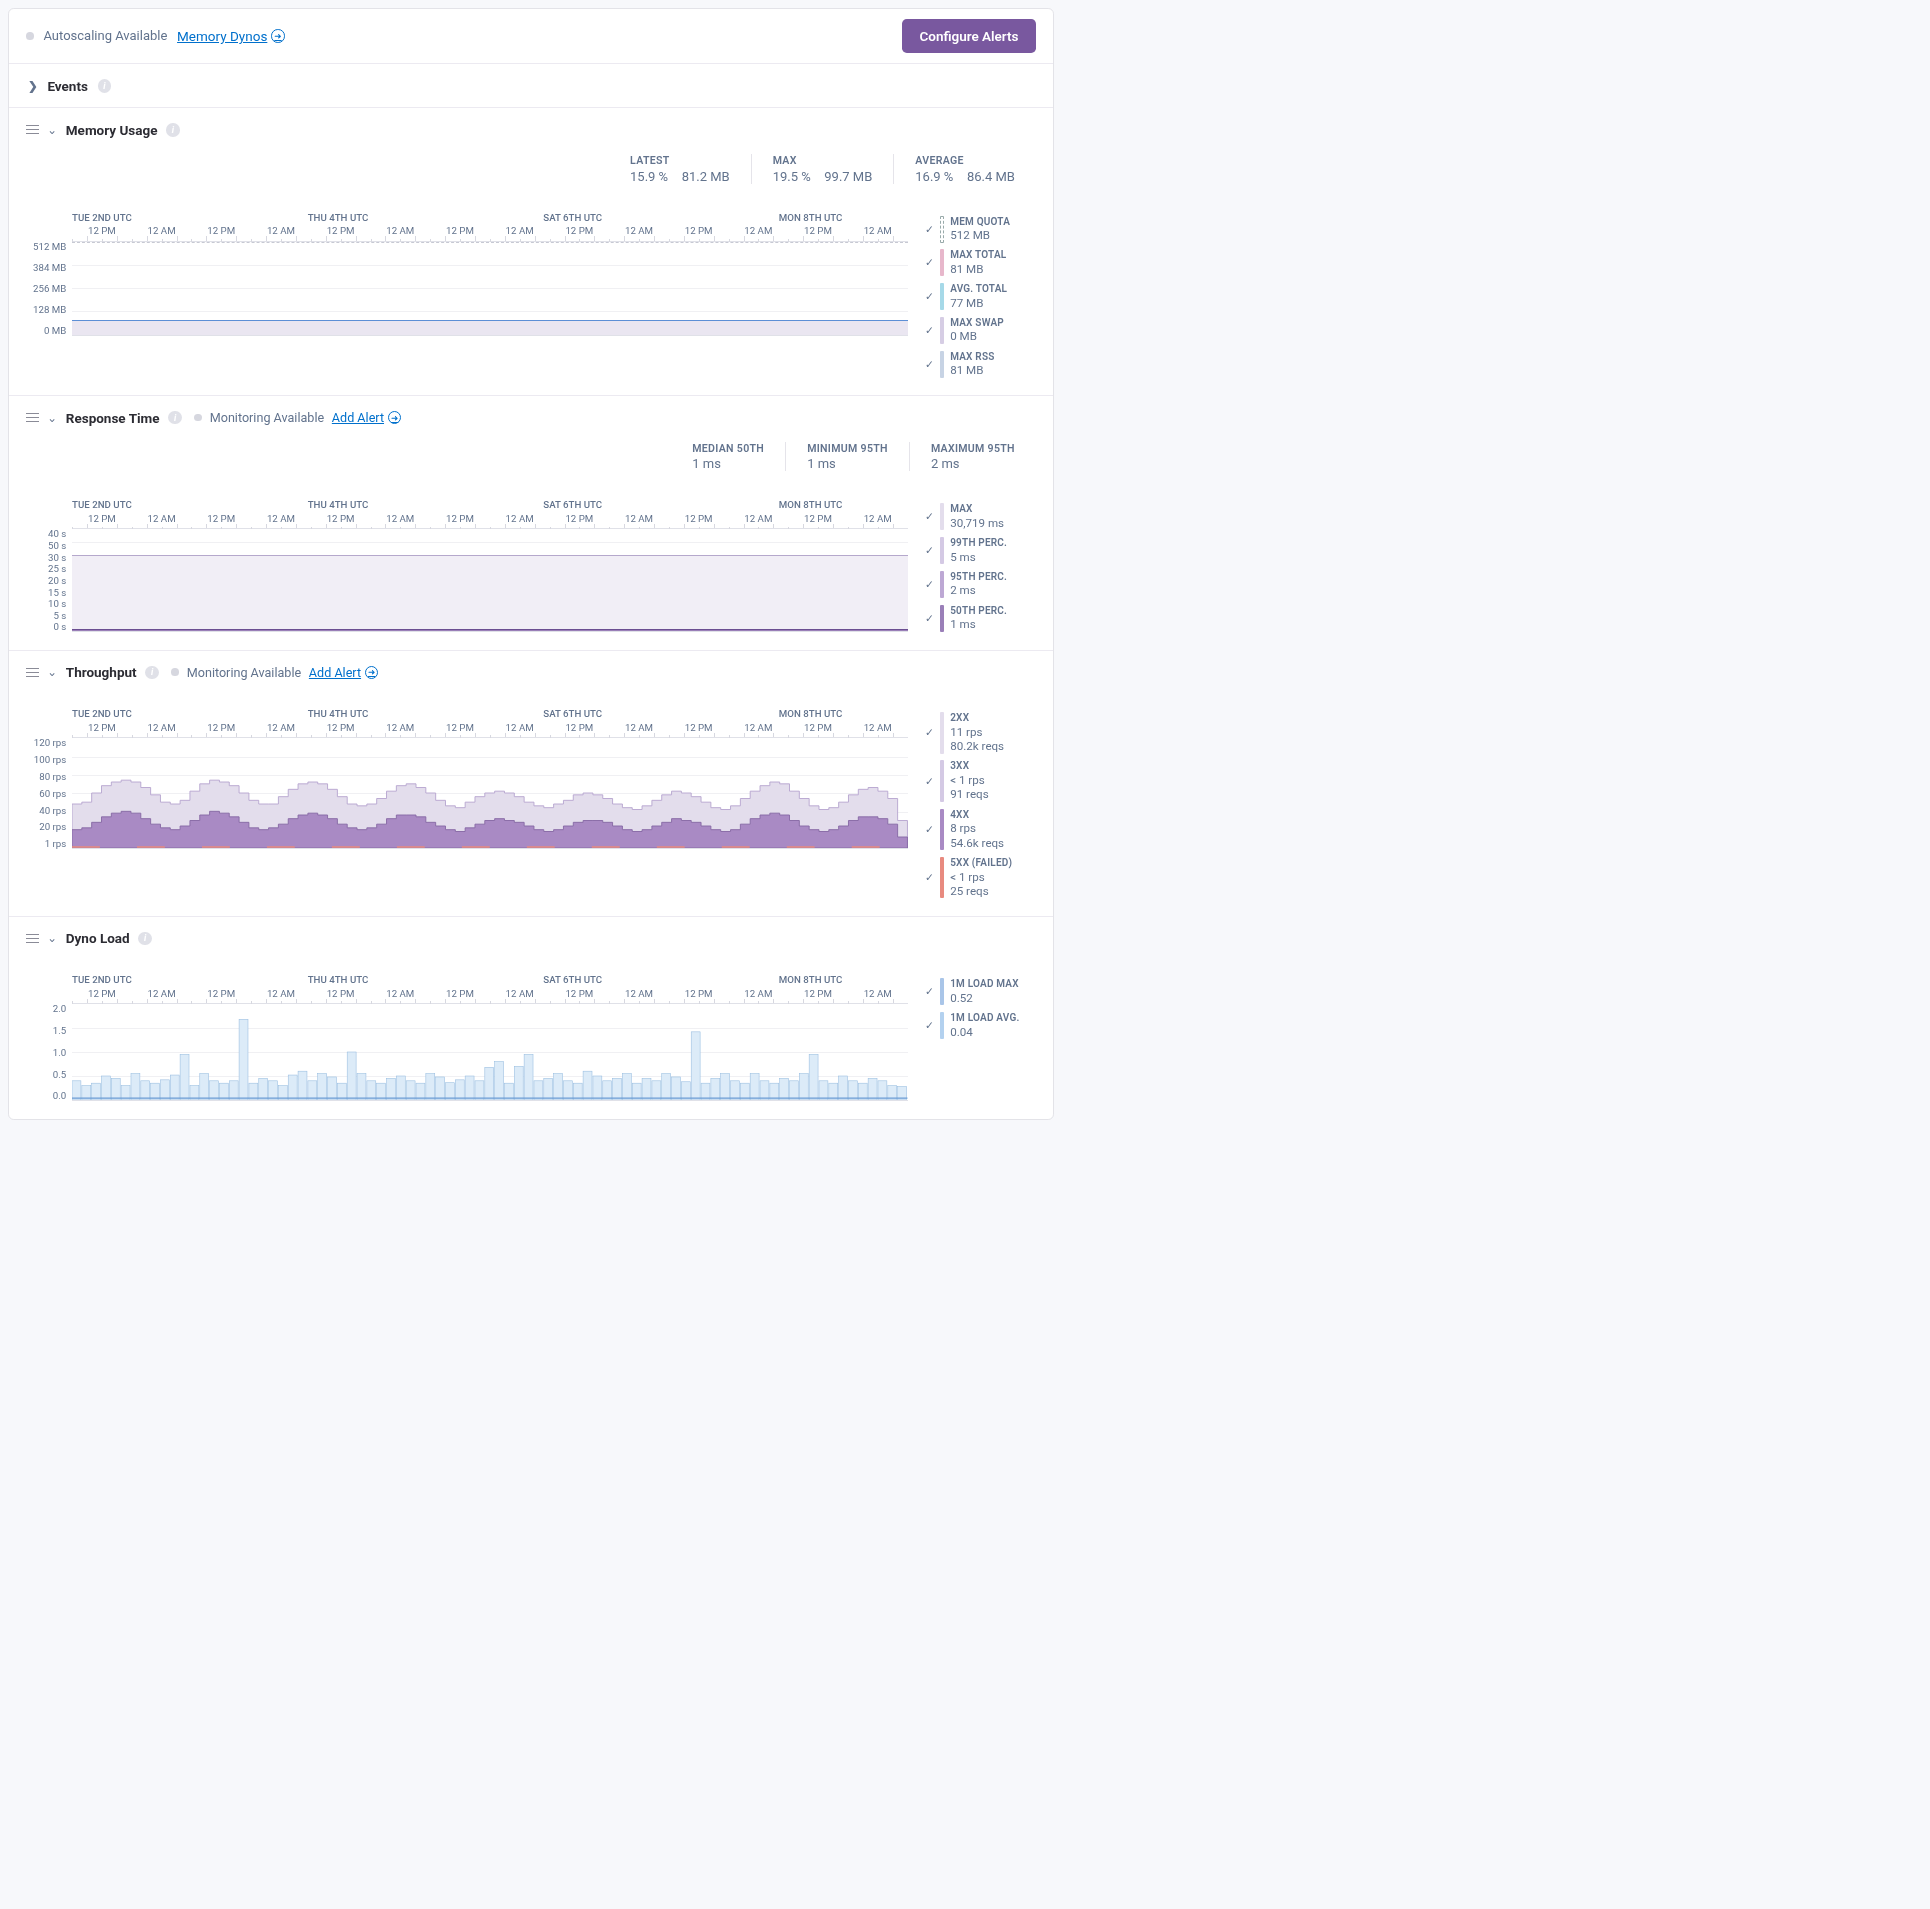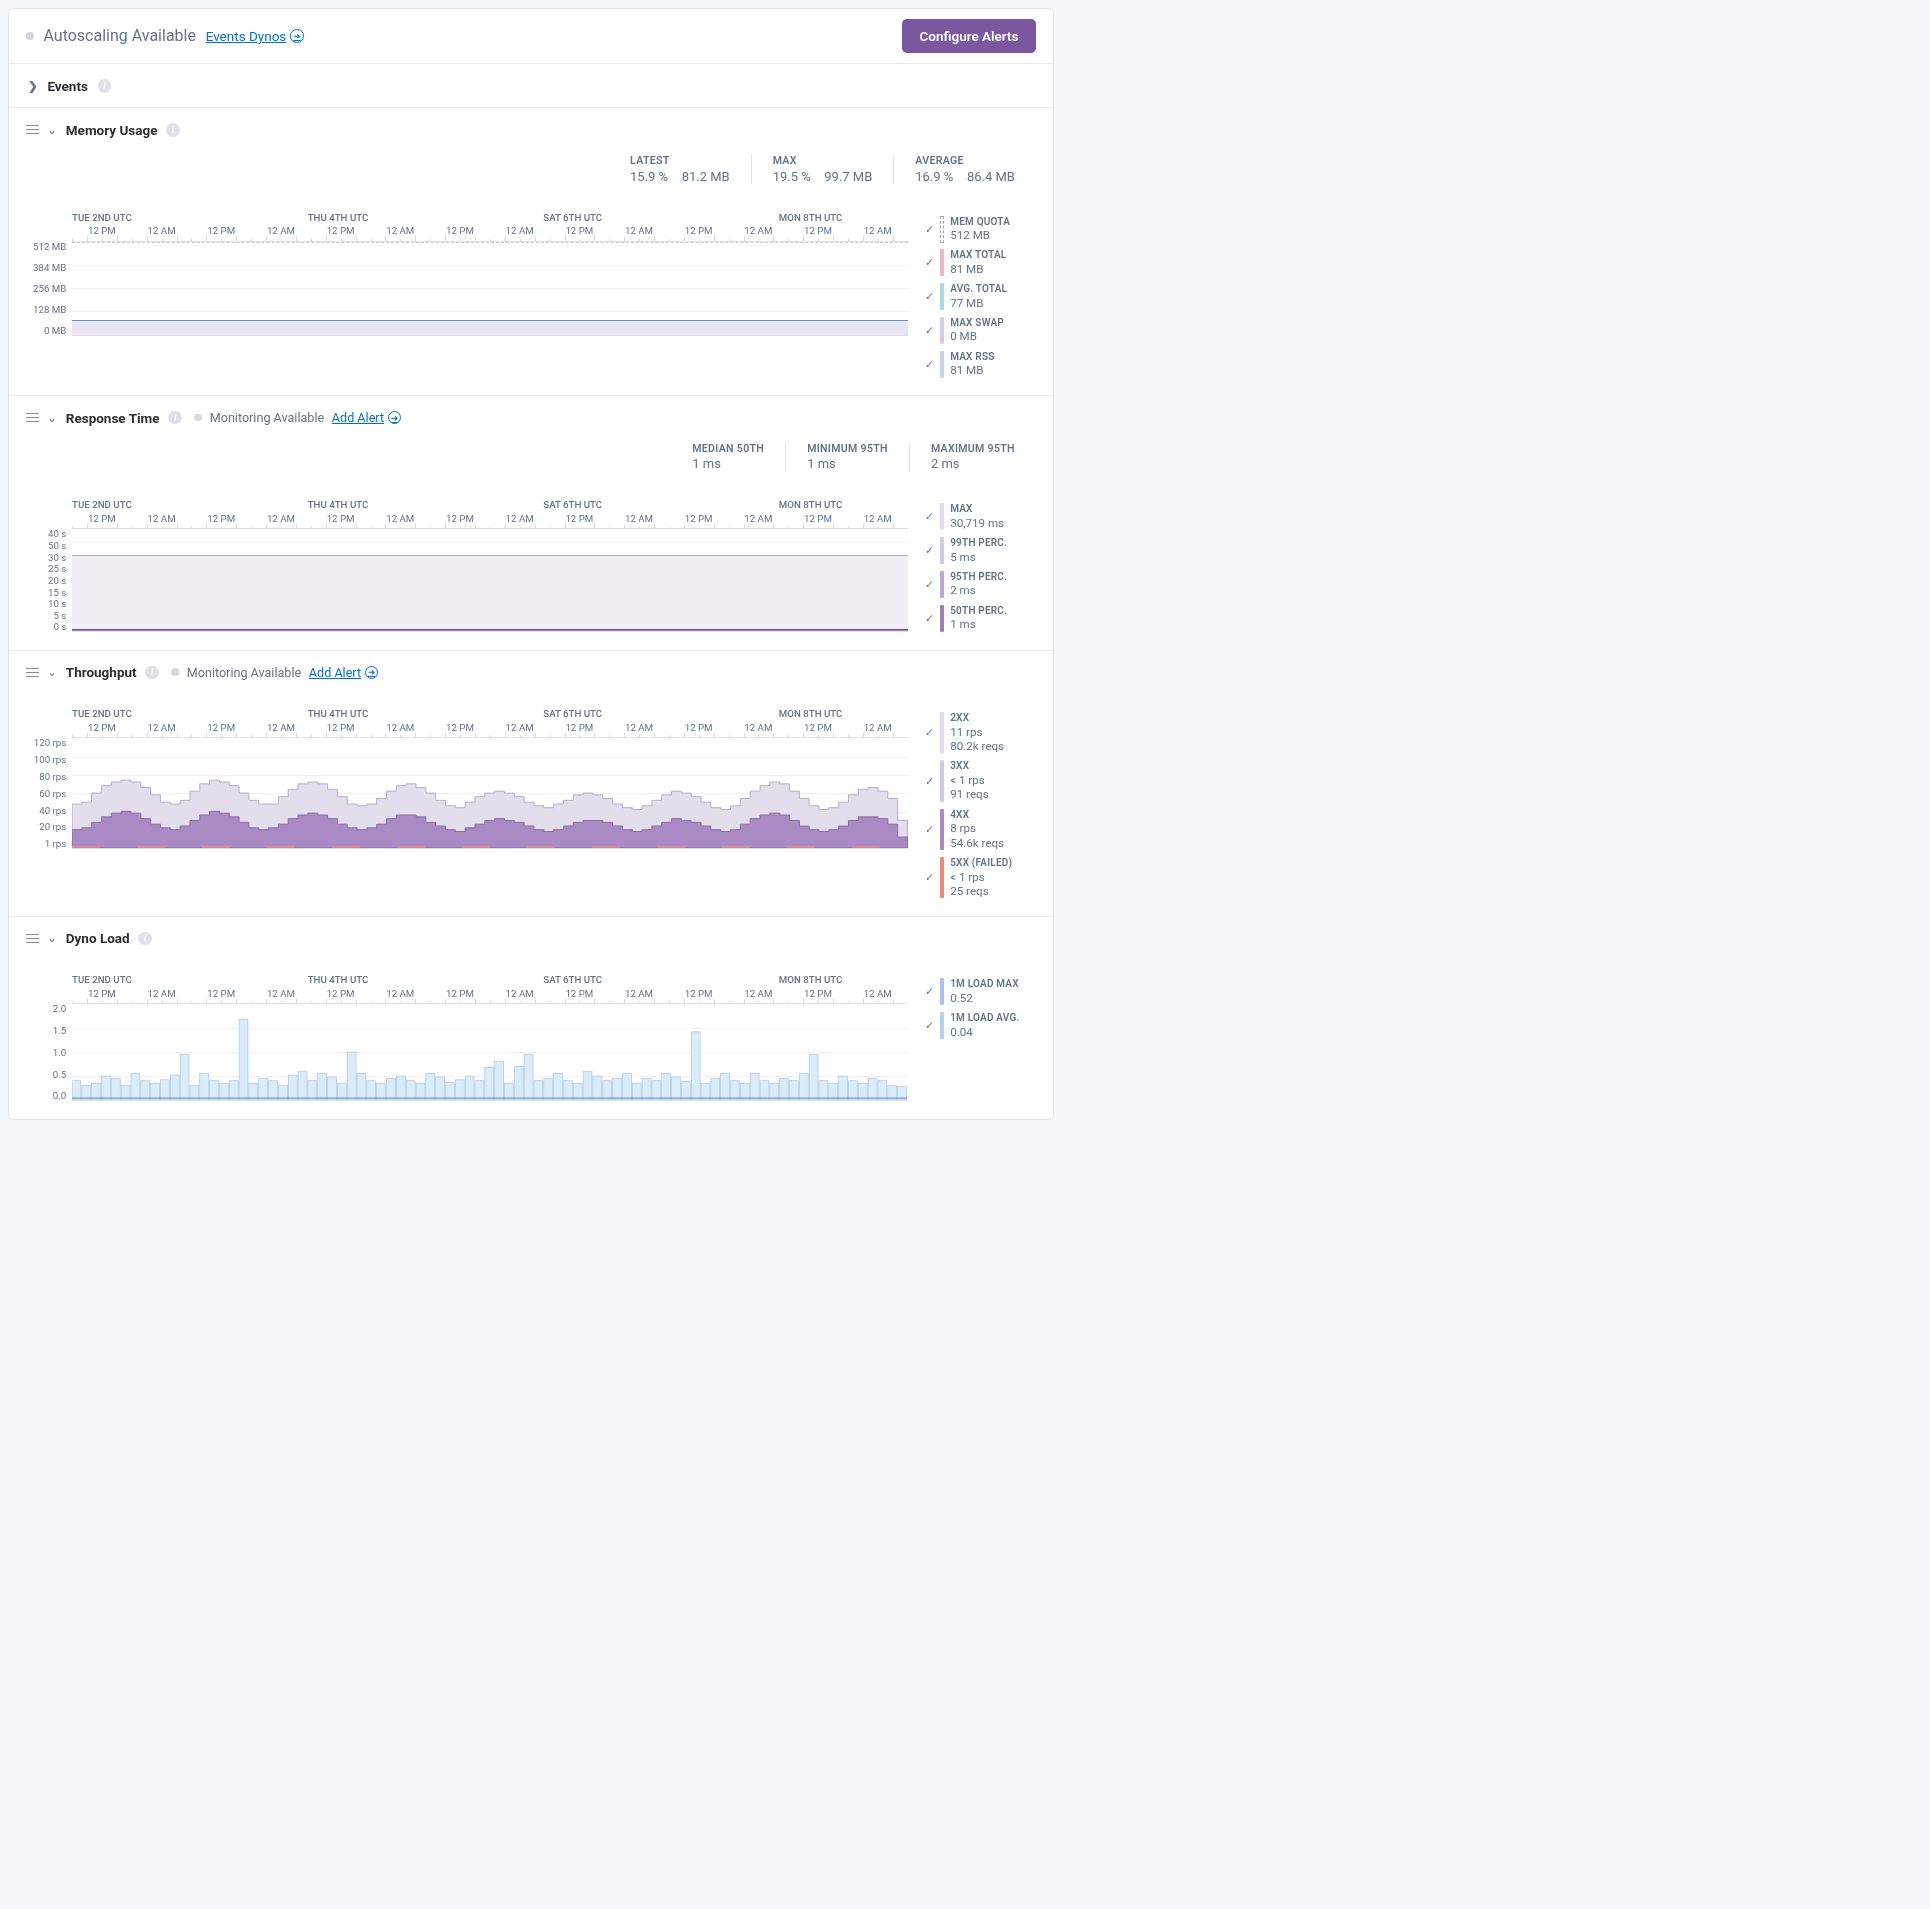--- a/index.html
+++ b/index.html
@@ -1,21 +1,21 @@
 <!DOCTYPE html>
 <html><head>
 <meta charset="utf-8">
 <style>
 * { box-sizing: border-box; margin: 0; padding: 0; font-family: -apple-system, BlinkMacSystemFont, "Segoe UI", Roboto, sans-serif; }
 body { background: #f7f8fb; font-size: 12.6px; color: #3f3f44; padding: 7.7px; width: 1062px; }
 .container { background: #fff; border: 1px solid #e3e3e8; border-radius: 5.8px; overflow: hidden; }
 .topbar { display: flex; align-items: center; justify-content: space-between; padding: 10.6px 17.4px; border-bottom: 1px solid #eceaf1; }
 .topbar-left { display: flex; align-items: center; gap: 9.7px; }
 .dot { width: 7.7px; height: 7.7px; border-radius: 50%; background: #d6d7df; }
-.autosc { color: #62738d; font-size: 16px; }
+.autosc { color: #62738d; font-size: 13px; }
 .link { color: #0070cc; text-decoration: underline; font-size: 13.5px; display:flex; align-items:center; gap:3.9px; cursor:pointer; }
 .ring { width:13.5px; height:13.5px; border:1.4px solid #0070cc; border-radius:50%; display:inline-flex; align-items:center; justify-content:center; font-size:8.7px; color:#0070cc; }
 .btn-primary { background:#79589f; color:#fff; border:none; padding:8.7px 17.4px; border-radius:4.8px; font-size:13.5px; font-weight:600; cursor:pointer; }
 .events-row { display:flex; align-items:center; gap:9.7px; padding:13.5px 19.3px; border-bottom:1px solid #eceaf1; color:#2c2c33; font-weight:700; font-size:13.5px; }
 .chev { font-size:11.6px; color:#63738d; }
 .info { width:13.5px; height:13.5px; border-radius:50%; background:#e0e1e8; color:#fff; font-size:8.7px; display:inline-flex; align-items:center; justify-content:center; font-weight:800; font-style:italic; }
 .panel { padding: 13.5px 17.4px 17.4px; border-bottom:1px solid #eceaf1; }
 .panel:last-child { border-bottom:none; }
 .panel-header { display:flex; align-items:flex-start; justify-content:space-between; margin-bottom:7.7px; }
 .ph-left { display:flex; align-items:center; gap:8.7px; }
@@ -58,21 +58,21 @@
 </head>
 <body>
 
 <div class="container">
 
   <div class="topbar">
     <div class="topbar-left">
       <span class="dot"></span>
       <span class="autosc">Autoscaling Available</span>
       <a class="link">
-        <span>Events Dynos</span>
+        <span>Memory Dynos</span>
         <span class="ring">➜</span>
       </a>
     </div>
     <button class="btn-primary">Configure Alerts</button>
   </div>
 
   <div class="events-row">
     <span class="chev">❯</span>
     <span>Events</span>
     <span class="info">i</span>

